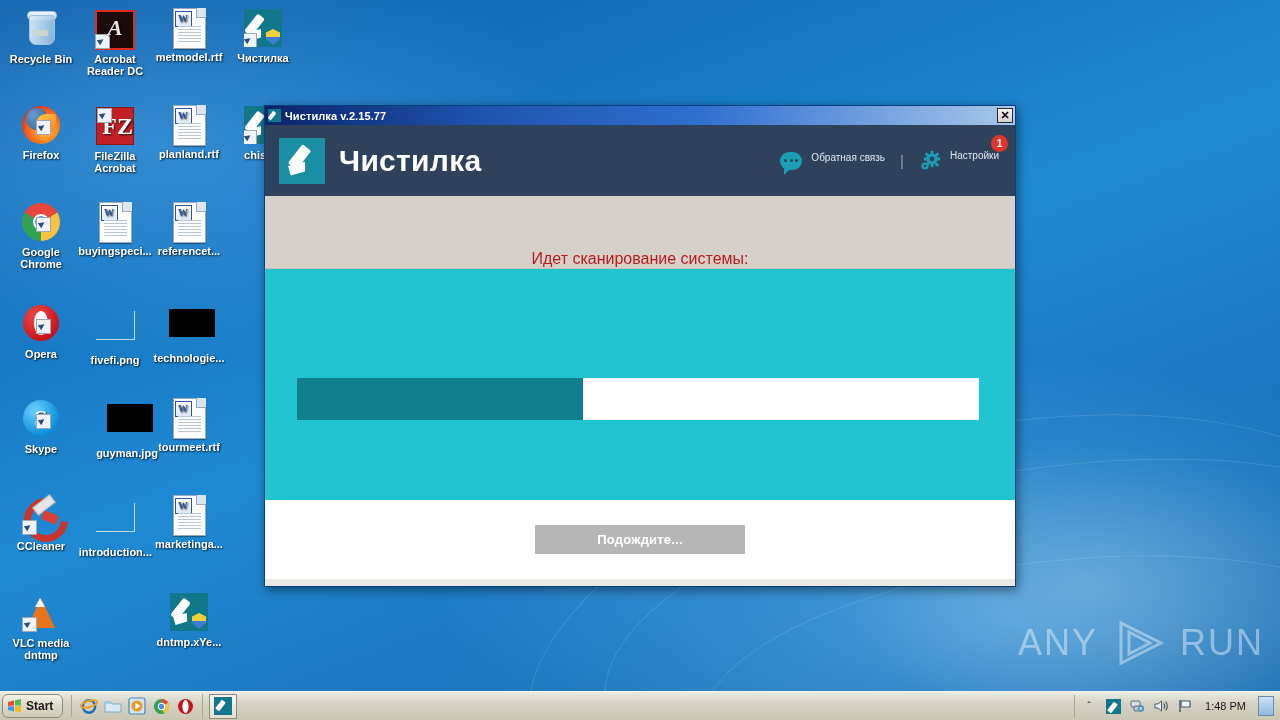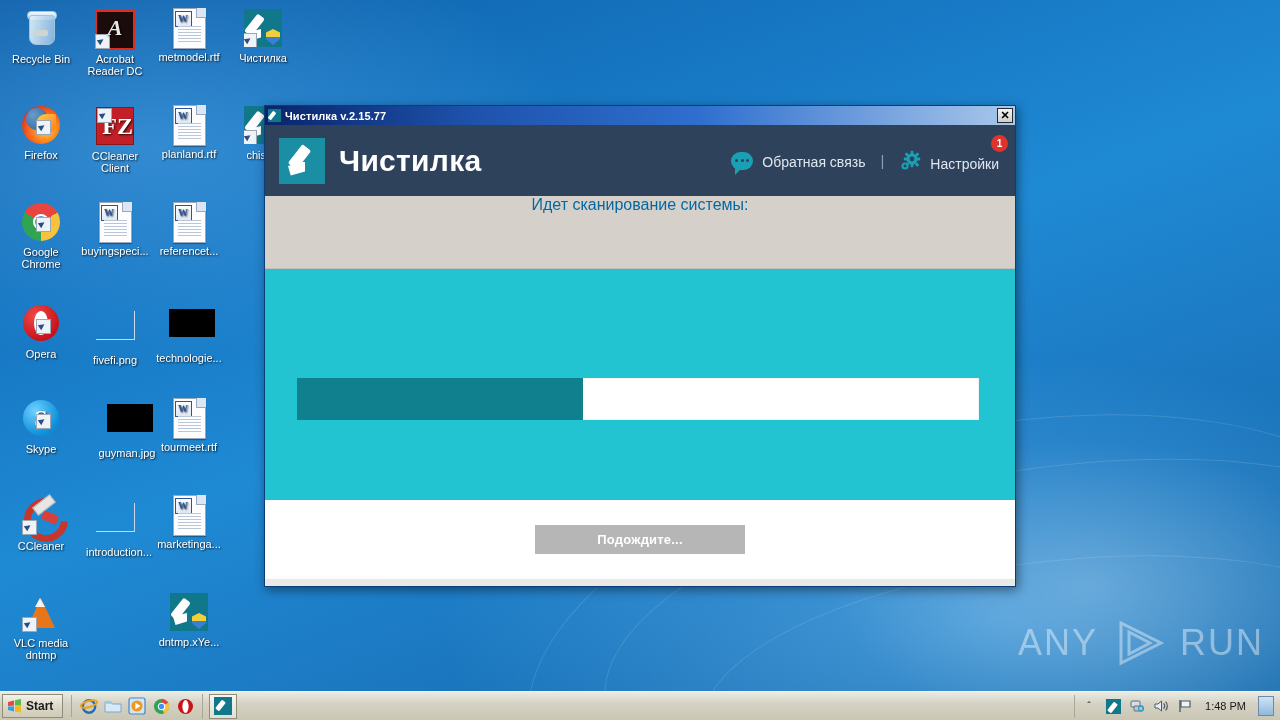--- a/index.html
+++ b/index.html
@@ -35,21 +35,21 @@
   #icons{position:absolute;left:0;top:0;width:240px;height:690px;}
   .dicon{
     position:absolute;width:74px;text-align:center;
     color:#fff;font-size:11px;line-height:12px;
     text-shadow:1px 1px 2px rgba(0,0,0,.85);
     cursor:default;
   }
   .dicon .gfx{
     width:40px;height:40px;margin:0 auto 3px;position:relative;
   }
-  .dicon .lbl{display:block;word-wrap:break-word;}
+  .dicon .lbl{display:block;word-wrap:break-word;font-weight:bold;}
   .shortcut{
     position:absolute;left:-2px;bottom:-1px;width:13px;height:13px;
     background:#eef3f8;border:1px solid #9aa7b4;
   }
   .shortcut::after{
     content:"";position:absolute;left:2px;top:3px;
     width:0;height:0;border-left:6px solid #2b4c86;
     border-top:3px solid transparent;border-bottom:3px solid transparent;
     transform:rotate(-35deg);
   }
@@ -179,41 +179,41 @@
     height:71px;background:#2e425c;display:flex;align-items:center;
     padding:0 16px 0 14px;position:relative;
   }
   #logo{width:46px;height:46px;background:#1a8fa4;position:relative;flex:0 0 auto;overflow:hidden;}
   #logo .bh{position:absolute;left:15px;top:7px;width:11px;height:24px;background:#fff;
     transform:rotate(38deg);border-radius:2px;}
   #logo .bb{position:absolute;left:9px;top:24px;width:17px;height:14px;background:#fff;
     clip-path:polygon(0 32%,100% 0,100% 72%,16% 100%);}
   #apptitle{color:#fff;font-size:30px;font-weight:bold;margin-left:14px;letter-spacing:.3px;}
   #headnav{margin-left:auto;display:flex;align-items:center;gap:0;}
-  .navitem{display:flex;align-items:flex-end;cursor:pointer;color:#dfe6ee;font-size:14px;}
+  .navitem{display:flex;align-items:flex-start;cursor:pointer;color:#dfe6ee;font-size:10px;}
   .bubble{width:22px;height:18px;background:#1b9fb5;border-radius:10px;position:relative;margin-right:9px;}
   .bubble::after{content:"";position:absolute;left:4px;bottom:-5px;width:0;height:0;
     border-top:7px solid #1b9fb5;border-right:7px solid transparent;}
   .bubble i{position:absolute;top:7px;width:3px;height:3px;background:#2e425c;border-radius:50%;}
   .bubble i:nth-child(1){left:4px;}
   .bubble i:nth-child(2){left:9.5px;}
   .bubble i:nth-child(3){left:15px;}
   .navsep{color:#8e9eb2;margin:0 15px;font-size:15px;}
   .gear{width:22px;height:22px;position:relative;margin-right:9px;}
   .gear svg{display:block;}
   #badge{
     position:absolute;right:7px;top:10px;width:17px;height:17px;border-radius:50%;
     background:#e0332c;color:#fff;font-size:10px;font-weight:bold;
     display:flex;align-items:center;justify-content:center;
   }
 
   #statusband{
     height:72px;background:#d6d0ca;
-    display:flex;align-items:flex-start;justify-content:center;
-    color:#0369a1;font-size:16px;
+    display:flex;align-items:flex-end;justify-content:center;
+    color:#b91c1c;font-size:16px;
     border-bottom:1px solid #c5bfb9;
   }
 
   #tealbody{
     height:231px;background:#22c4d1;position:relative;
   }
   #progwrap{
     position:absolute;left:32px;top:109px;right:36px;height:42px;
     background:#fff;box-shadow:inset 0 0 0 1px rgba(0,0,0,.05);
   }
@@ -244,21 +244,21 @@
   
   #taskbar{
     position:absolute;left:0;bottom:0;width:1280px;height:28px;
     background:linear-gradient(#ebebe3,#d5d2c4 42%,#c9c6b4 100%);
     border-top:1px solid #f4f4ee;
     display:flex;align-items:center;
   }
   #startbtn{
     height:22px;margin-left:2px;padding:0 9px 0 4px;display:flex;align-items:center;gap:4px;
     background:linear-gradient(#f3f2ea,#ddd9c8 50%,#cfcbb8);
-    border:1px solid #8f8c7a;border-radius:0;cursor:pointer;
+    border:1px solid #8f8c7a;border-radius:6px;cursor:pointer;
     font-size:12px;font-weight:bold;color:#1a1a1a;
   }
   #startbtn .flag{width:15px;height:14px;position:relative;}
   .qlaunch{display:flex;align-items:center;gap:2px;margin-left:8px;padding-left:6px;
     border-left:1px solid #a9a694;}
   .qitem{width:22px;height:22px;display:flex;align-items:center;justify-content:center;cursor:pointer;}
   .tasks{display:flex;align-items:center;margin-left:6px;padding-left:6px;border-left:1px solid #a9a694;}
   .taskbtn{
     width:26px;height:23px;background:linear-gradient(#f7f6f0,#e2dfd1);
     border:1px solid #8f8c7a;display:flex;align-items:center;justify-content:center;cursor:pointer;
@@ -344,21 +344,21 @@
     <span class="lbl">Firefox</span>
   </div>
 
   <div class="dicon" style="left:78px;top:105px;">
     <div class="gfx">
       <div class="fz">
           <span>F<i style="font-style:normal;color:#fff;">Z</i></span>
           <span class="shortcut"></span>
         </div>
     </div>
-    <span class="lbl">CCleaner Client</span>
+    <span class="lbl">FileZilla Acrobat</span>
   </div>
 
   <div class="dicon" style="left:152px;top:105px;">
     <div class="gfx">
       <div class="doc">
           <div class="wbadge">W</div>
           <div class="lines">
             <i></i>
             <i></i>
             <i></i>

